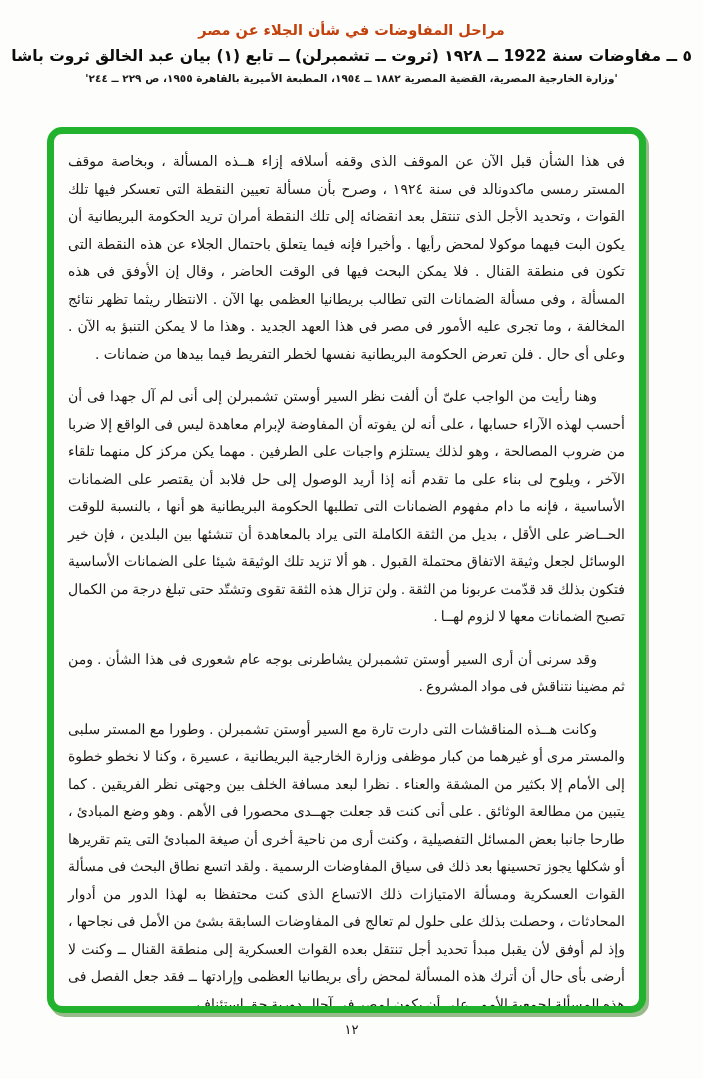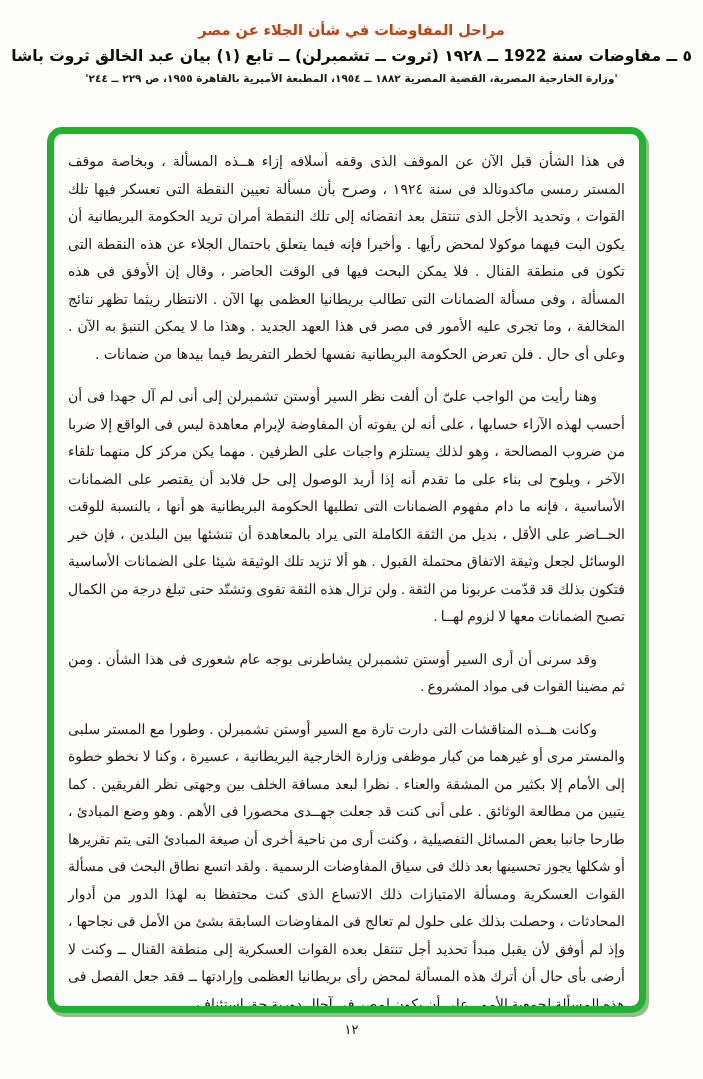--- a/index.html
+++ b/index.html
@@ -87,19 +87,19 @@
 
   <div class="header">
     <div class="h-title">مراحل المفاوضات في شأن الجلاء عن مصر</div>
     <div class="h-subtitle">٥ ــ مفاوضات سنة 1922 ــ ١٩٢٨ (ثروت ــ تشمبرلن) ــ تابع (١) بيان عبد الخالق ثروت باشا</div>
     <div class="h-source">'وزارة الخارجية المصرية، القضية المصرية ١٨٨٢ ــ ١٩٥٤، المطبعة الأميرية بالقاهرة ١٩٥٥، ص ٢٢٩ ــ ٢٤٤'</div>
   </div>
 
   <div class="frame">
     <p class="para">فى هذا الشأن قبل الآن عن الموقف الذى وقفه أسلافه إزاء هــذه المسألة ، وبخاصة موقف المستر رمسى ماكدونالد فى سنة ١٩٢٤ ، وصرح بأن مسألة تعيين النقطة التى تعسكر فيها تلك القوات ، وتحديد الأجل الذى تنتقل بعد انقضائه إلى تلك النقطة أمران تريد الحكومة البريطانية أن يكون البت فيهما موكولا لمحض رأيها . وأخيرا فإنه فيما يتعلق باحتمال الجلاء عن هذه النقطة التى تكون فى منطقة القنال . فلا يمكن البحث فيها فى الوقت الحاضر ، وقال إن الأوفق فى هذه المسألة ، وفى مسألة الضمانات التى تطالب بريطانيا العظمى بها الآن . الانتظار ريثما تظهر نتائج المخالفة ، وما تجرى عليه الأمور فى مصر فى هذا العهد الجديد . وهذا ما لا يمكن التنبؤ به الآن . وعلى أى حال . فلن تعرض الحكومة البريطانية نفسها لخطر التفريط فيما بيدها من ضمانات .</p>
     <p class="para indent">وهنا رأيت من الواجب علىّ أن ألفت نظر السير أوستن تشمبرلن إلى أنى لم آل جهدا فى أن أحسب لهذه الآراء حسابها ، على أنه لن يفوته أن المفاوضة لإبرام معاهدة ليس فى الواقع إلا ضربا من ضروب المصالحة ، وهو لذلك يستلزم واجبات على الطرفين . مهما يكن مركز كل منهما تلقاء الآخر ، ويلوح لى بناء على ما تقدم أنه إذا أريد الوصول إلى حل فلابد أن يقتصر على الضمانات الأساسية ، فإنه ما دام مفهوم الضمانات التى تطلبها الحكومة البريطانية هو أنها ، بالنسبة للوقت الحــاضر على الأقل ، بديل من الثقة الكاملة التى يراد بالمعاهدة أن تنشئها بين البلدين ، فإن خير الوسائل لجعل وثيقة الاتفاق محتملة القبول . هو ألا تزيد تلك الوثيقة شيئا على الضمانات الأساسية فتكون بذلك قد قدّمت عربونا من الثقة . ولن تزال هذه الثقة تقوى وتشتّد حتى تبلغ درجة من الكمال تصبح الضمانات معها لا لزوم لهــا .</p>
-    <p class="para indent">وقد سرنى أن أرى السير أوستن تشمبرلن يشاطرنى بوجه عام شعورى فى هذا الشأن . ومن ثم مضينا القوات فى مواد المشروع .</p>
+    <p class="para indent">وقد سرنى أن أرى السير أوستن تشمبرلن يشاطرنى بوجه عام شعورى فى هذا الشأن . ومن ثم مضينا نتناقش فى مواد المشروع .</p>
     <p class="para indent">وكانت هــذه المناقشات التى دارت تارة مع السير أوستن تشمبرلن . وطورا مع المستر سلبى والمستر مرى أو غيرهما من كبار موظفى وزارة الخارجية البريطانية ، عسيرة ، وكنا لا نخطو خطوة إلى الأمام إلا بكثير من المشقة والعناء . نظرا لبعد مسافة الخلف بين وجهتى نظر الفريقين . كما يتبين من مطالعة الوثائق . على أنى كنت قد جعلت جهــدى محصورا فى الأهم . وهو وضع المبادئ ، طارحا جانبا بعض المسائل التفصيلية ، وكنت أرى من ناحية أخرى أن صيغة المبادئ التى يتم تقريرها أو شكلها يجوز تحسينها بعد ذلك فى سياق المفاوضات الرسمية . ولقد اتسع نطاق البحث فى مسألة القوات العسكرية ومسألة الامتيازات ذلك الاتساع الذى كنت محتفظا به لهذا الدور من أدوار المحادثات ، وحصلت بذلك على حلول لم تعالج فى المفاوضات السابقة بشئ من الأمل فى نجاحها ، وإذ لم أوفق لأن يقبل مبدأ تحديد أجل تنتقل بعده القوات العسكرية إلى منطقة القنال ــ وكنت لا أرضى بأى حال أن أترك هذه المسألة لمحض رأى بريطانيا العظمى وإرادتها ــ فقد جعل الفصل فى هذه المسألة لجمعية الأمم . على أن يكون لمصر فى آجال دورية حق استئناف</p>
   </div>
 
   <div class="page-number">١٢</div>
 
 </div>
 
 </body></html>

